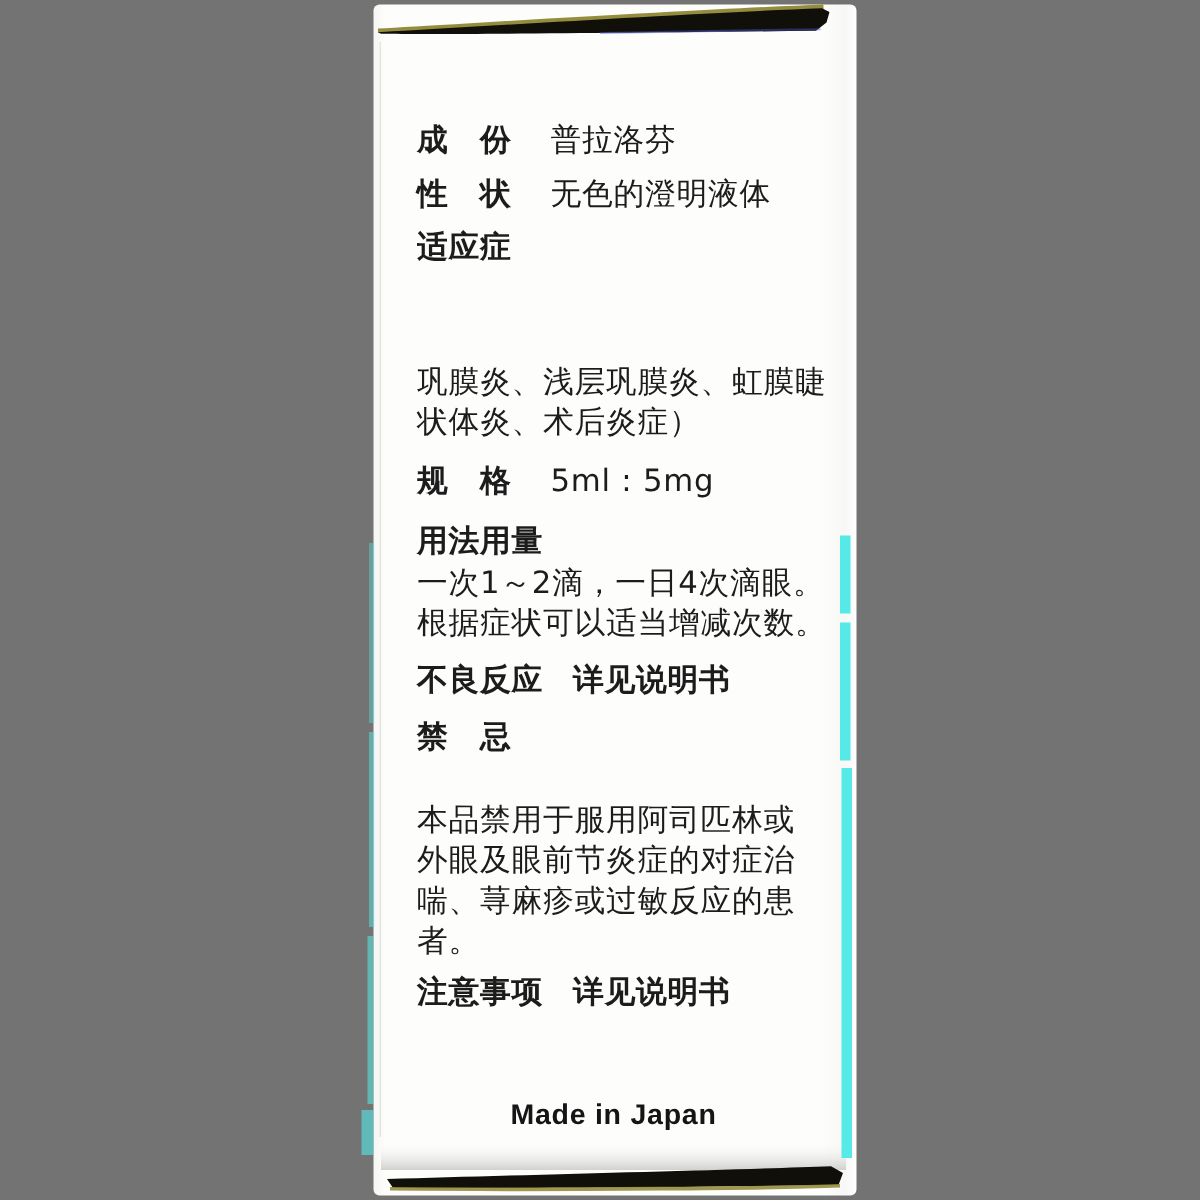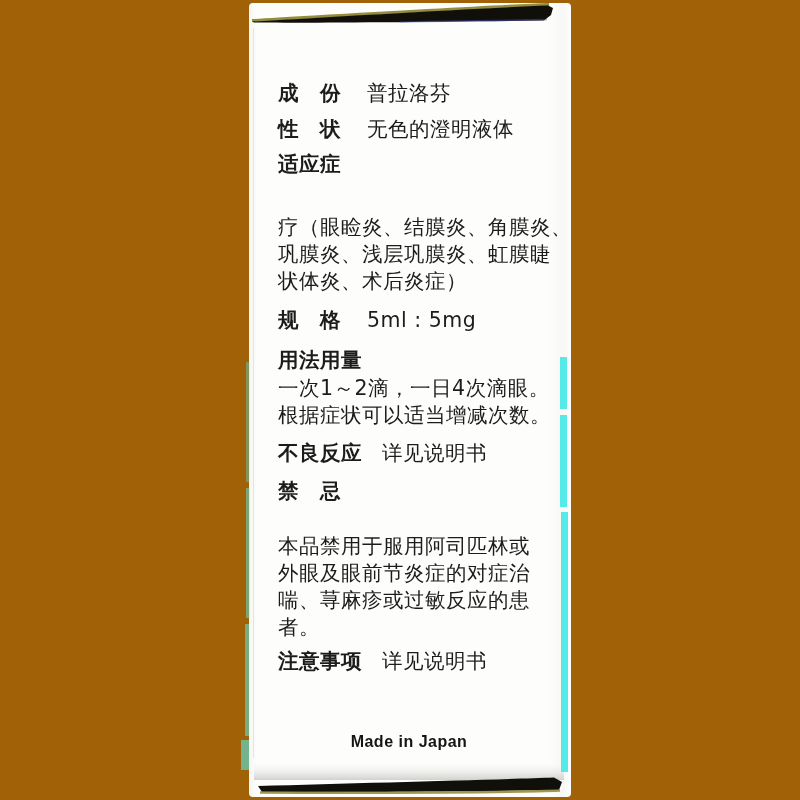--- a/index.html
+++ b/index.html
@@ -1,42 +1,42 @@
 <!DOCTYPE html>
 <html style="--accent_cyan: #55eae7; --band_dark: #100f0a; --band_gold: #958d3e; --text: #1c1c1c;"><head>
 <meta charset="utf-8">
 <style>
   html,body{margin:0;padding:0;background:#ffffff;}
   .stage{
     position:relative;width:800px;height:800px;overflow:hidden;
-    background:#a16207;
+    background:#737373;
     font-family:"DejaVu Sans",sans-serif;
   }
   .box-face{
     position:absolute;left:249px;top:3px;width:322px;height:794px;
     background:linear-gradient(90deg,#f5f5f3 0px,#fdfdfc 8px,#fdfdfc 300px,#f7f7f5 314px,#fefefe 322px);
     border-radius:4px;
   }
   .fold-line{
     position:absolute;left:253px;top:28px;width:1px;height:730px;
     background:#e4e4e0;
   }
   .box-art{position:absolute;left:0;top:0;}
   .row{
     position:absolute;left:278px;
     font-size:20.5px;color:var(--text,#1c1c1c);
     letter-spacing:0.5px;white-space:nowrap;line-height:1.2;
   }
   .h{font-weight:700;}
   .val{margin-left:26px;font-weight:400;}
-  .ref{margin-left:20px;font-weight:400;}
+  .ref{margin-left:20px;font-weight:700;}
   .origin{
     position:absolute;left:252px;top:733px;width:314px;
     text-align:center;font-family:"Liberation Sans",sans-serif;
-    font-weight:700;font-size:16px;color:#151515;letter-spacing:0.5px;
+    font-weight:700;font-size:19px;color:#151515;letter-spacing:0.5px;
   }
 </style>
 </head>
 <body>
 
 <div class="stage">
 
   <div class="box-face"></div>
   <div class="fold-line"></div>
 
@@ -69,21 +69,20 @@
 
   <div class="row" style="top:81px">
     <span class="h">成　份</span><span class="val">普拉洛芬</span>
   </div>
 
   <div class="row" style="top:117px">
     <span class="h">性　状</span><span class="val">无色的澄明液体</span>
   </div>
 
   <div class="row h" style="top:152px">适应症</div>
-  <div class="row" style="top:215px">疗（眼睑炎、结膜炎、角膜炎、</div>
   <div class="row" style="top:242px">巩膜炎、浅层巩膜炎、虹膜睫</div>
   <div class="row" style="top:269px">状体炎、术后炎症）</div>
 
   <div class="row" style="top:308px">
     <span class="h">规　格</span><span class="val">5ml : 5mg</span>
   </div>
 
   <div class="row h" style="top:348px">用法用量</div>
   <div class="row" style="top:376px">一次1～2滴，一日4次滴眼。</div>
   <div class="row" style="top:403px">根据症状可以适当增减次数。</div>

